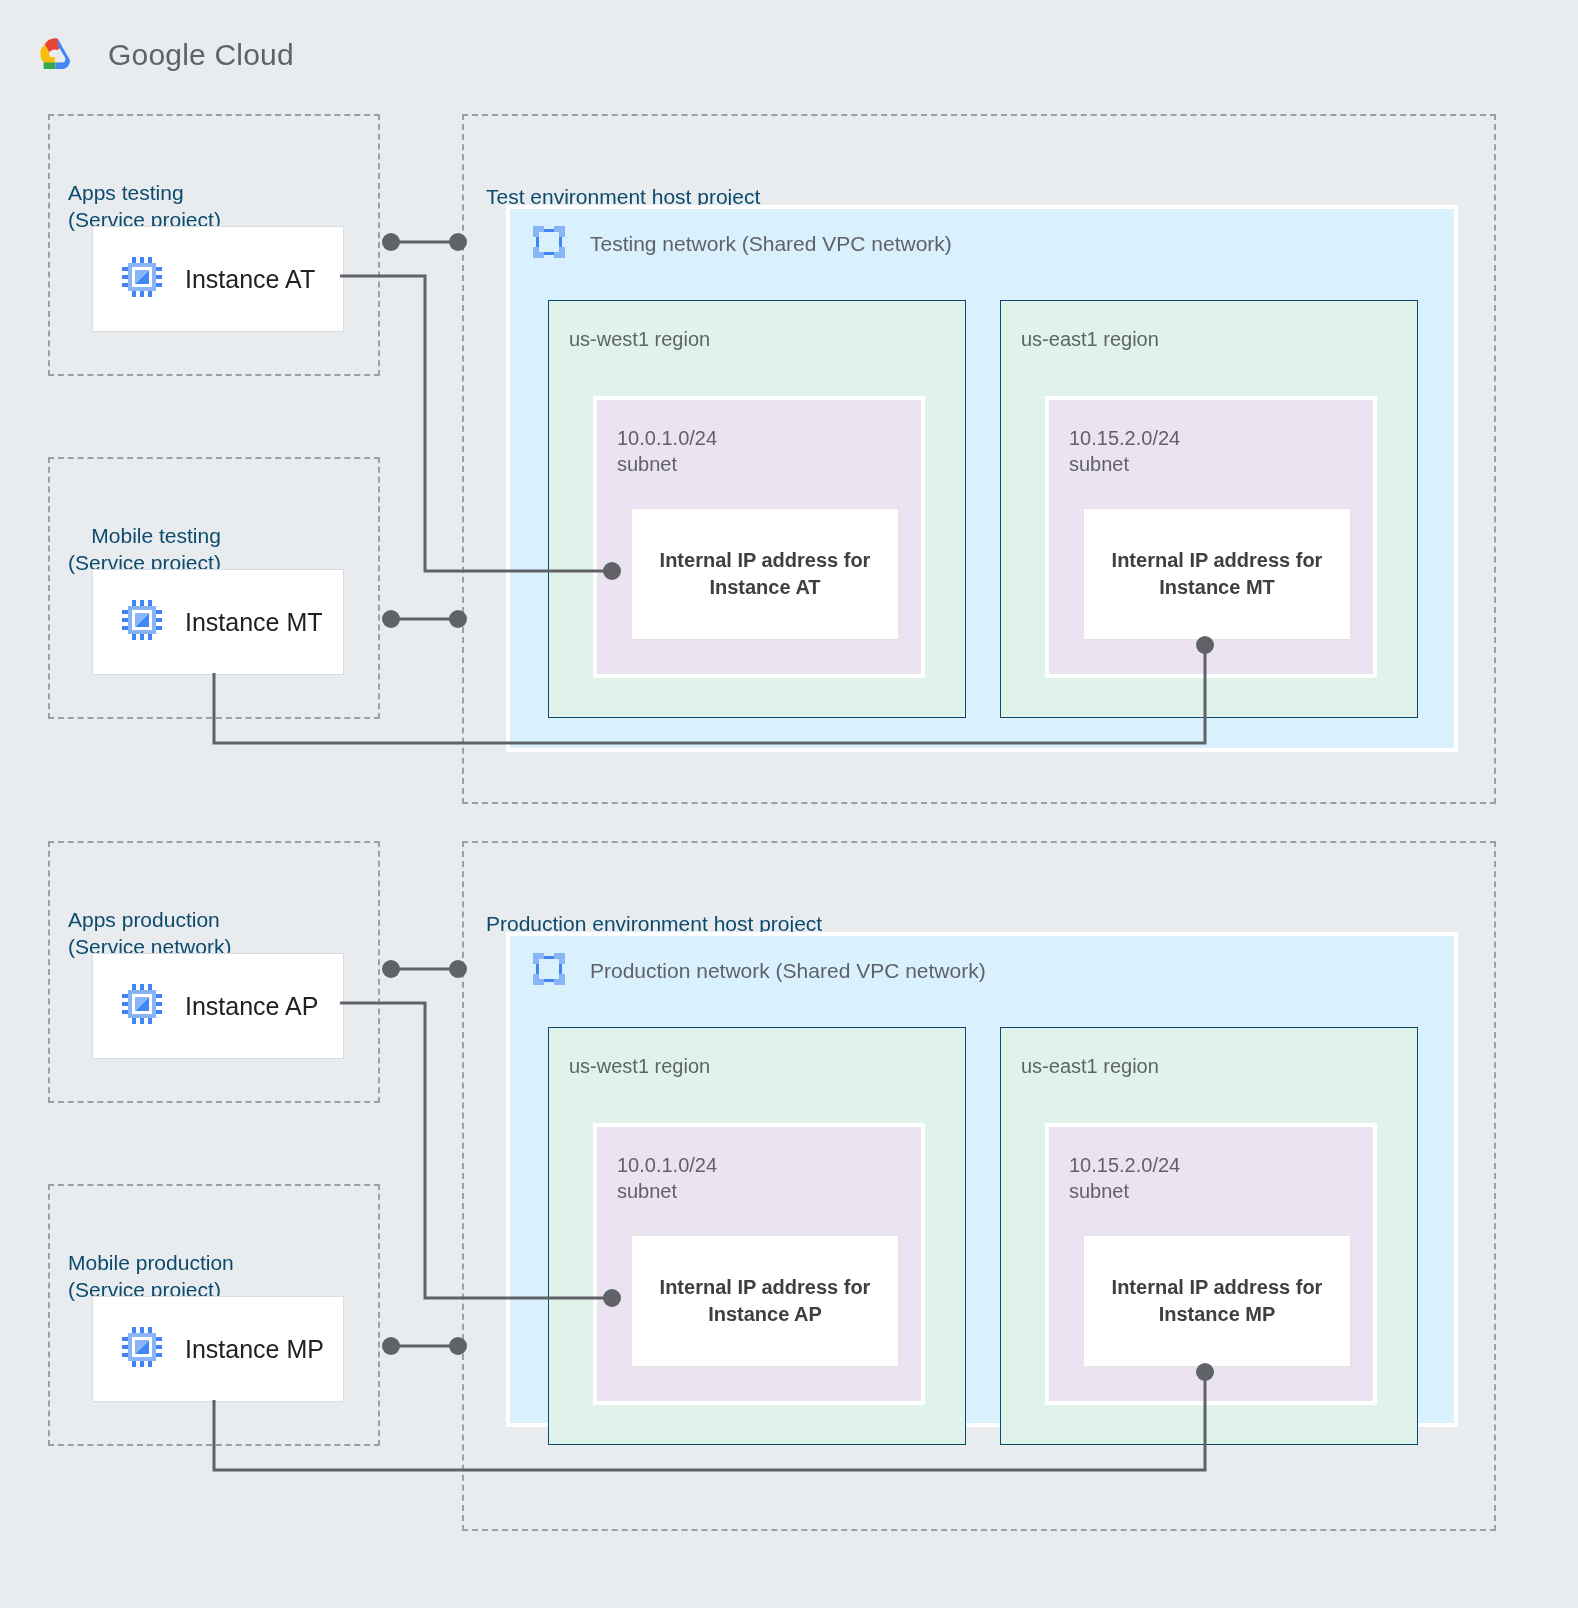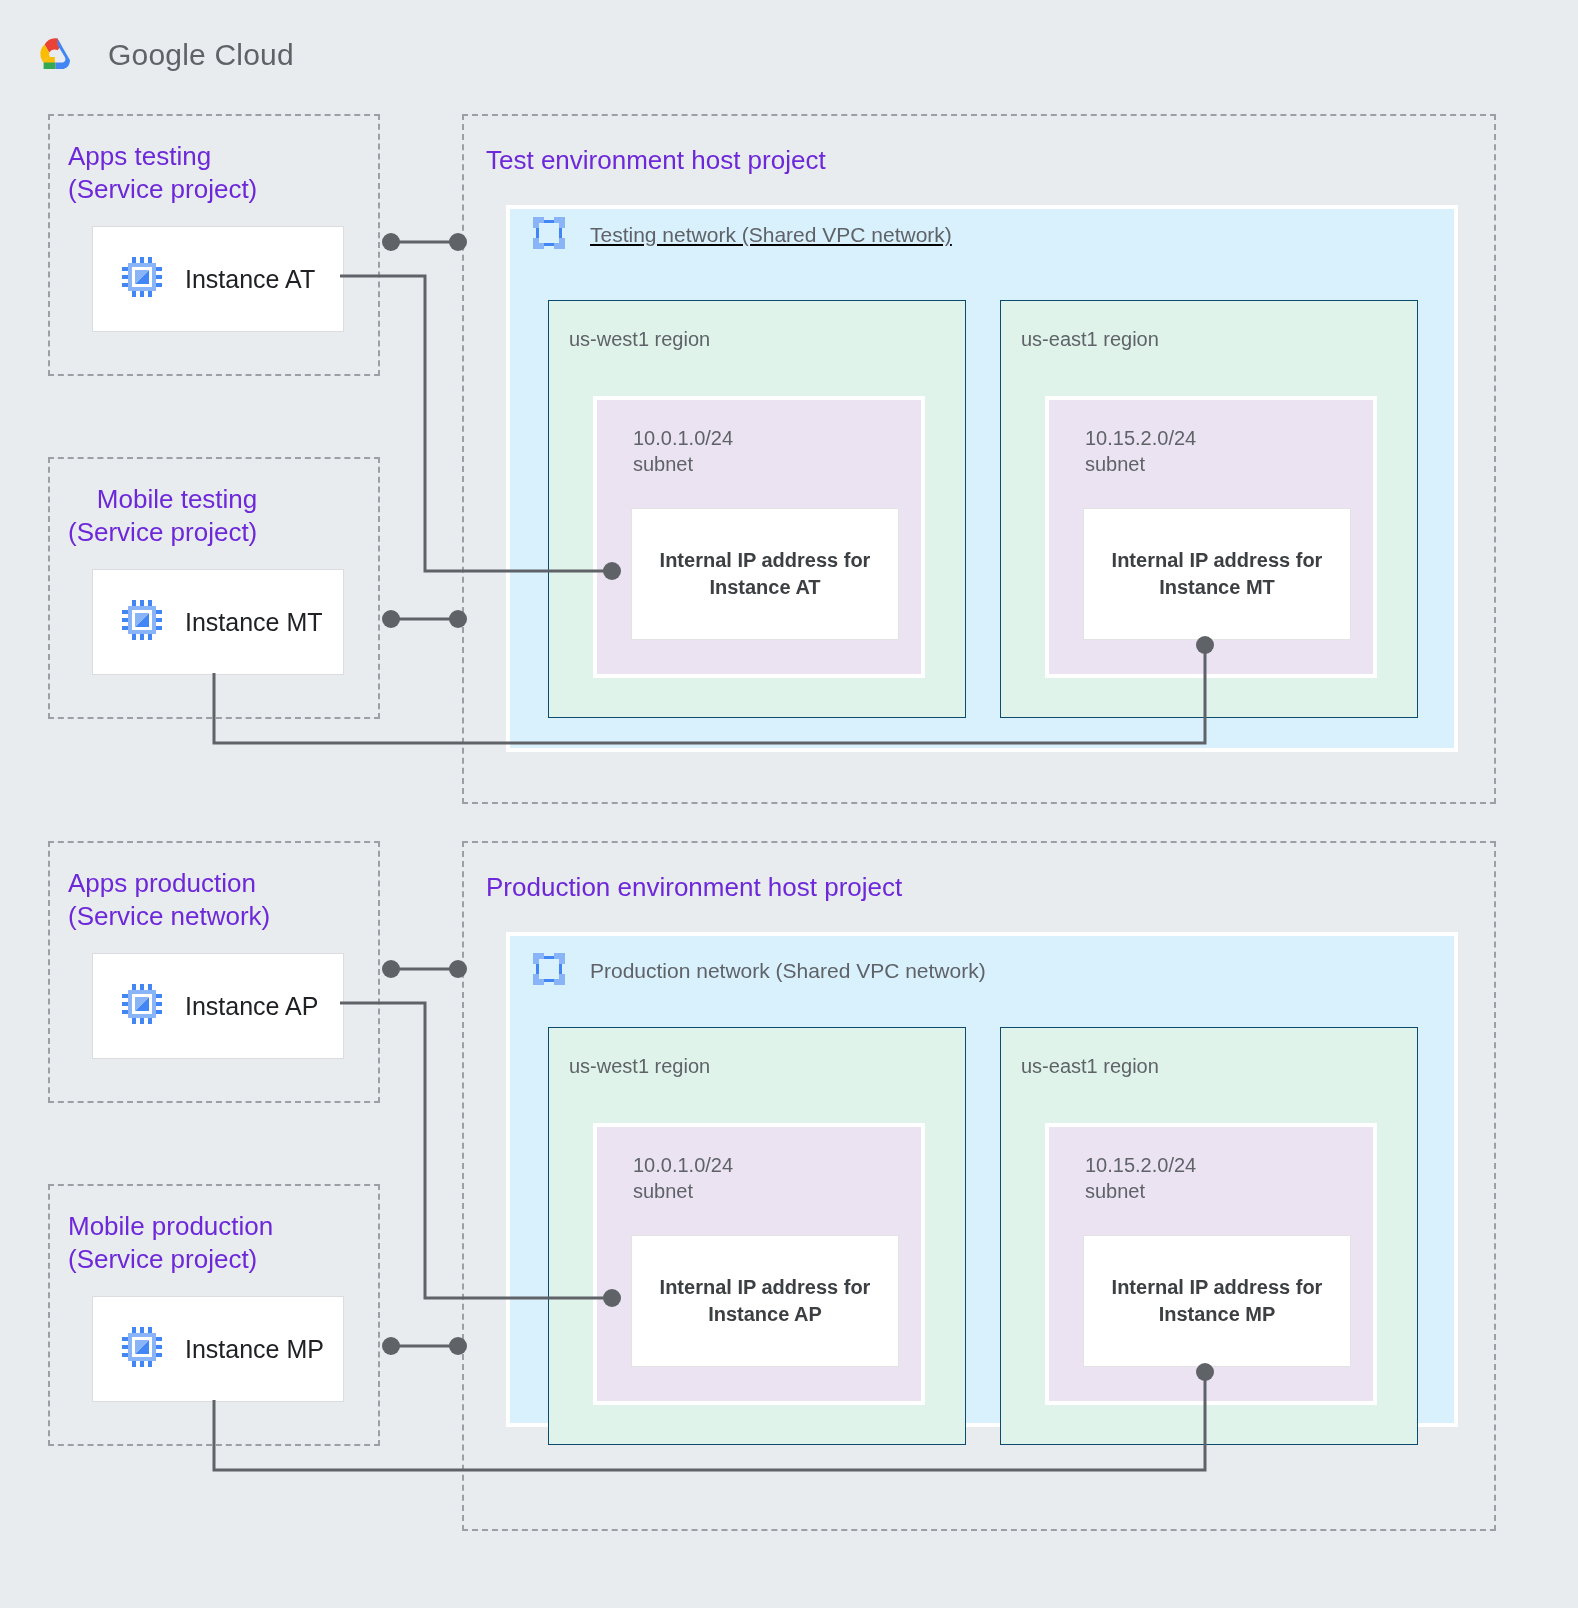--- a/index.html
+++ b/index.html
@@ -32,24 +32,25 @@
     white-space: nowrap;
   }
 
   
   .dashed-box {
     border: 2px dashed #9aa0a6;
     background: transparent;
   }
   .box-title {
     position: absolute;
-    color: #6d28d9;
-    font-size: 26px;
+    color: #0c4a6e;
+    font-size: 21px;
     line-height: 1.28;
     white-space: pre-line;
+    margin-top: 40px;
   }
 
   
   .instance-card {
     background: #ffffff;
     border: 1px solid #dadce0;
     display: flex;
     align-items: center;
     padding-left: 28px;
     gap: 22px;
@@ -93,21 +94,20 @@
   .subnet-panel {
     background: #ebe3f2;
     border: 4px solid #ffffff;
   }
   .subnet-title {
     position: absolute;
     font-size: 20px;
     color: #5f6368;
     line-height: 1.28;
     white-space: pre-line;
-    margin-left: 16px;
   }
 
   
   .ip-card {
     background: #ffffff;
     border: 1px solid #e3e3e3;
     display: flex;
     align-items: center;
     justify-content: center;
     text-align: center;
@@ -264,21 +264,21 @@
         </svg>
       </span>
       <span class="instance-label">Instance MP</span>
     </div>
   </div>
 
   <div class="abs dashed-box" style="left:462px; top:114px; width:1034px; height:690px;">
     <div class="box-title" style="left:22px; top:28px;">Test environment host project</div>
 
     <div class="abs vpc-panel" style="left:42px; top:89px; width:952px; height:547px;">
-      <div class="vpc-header" style="left:20px; top:5px;text-decoration:underline;">
+      <div class="vpc-header" style="left:20px; top:14px;">
         <span>
           <svg width="38" height="38" viewBox="0 0 38 38" xmlns="http://www.w3.org/2000/svg">
             <rect x="7" y="6" width="24" height="5" fill="#4285F4"></rect>
             <rect x="7" y="27" width="24" height="5" fill="#4285F4"></rect>
             <rect x="6" y="7" width="5" height="24" fill="#4285F4"></rect>
             <rect x="27" y="7" width="5" height="24" fill="#4285F4"></rect>
             <rect x="3" y="3" width="11" height="11" fill="#8ab4f8"></rect>
             <rect x="24" y="3" width="11" height="11" fill="#8ab4f8"></rect>
             <rect x="3" y="24" width="11" height="11" fill="#8ab4f8"></rect>
             <rect x="24" y="24" width="11" height="11" fill="#8ab4f8"></rect>

